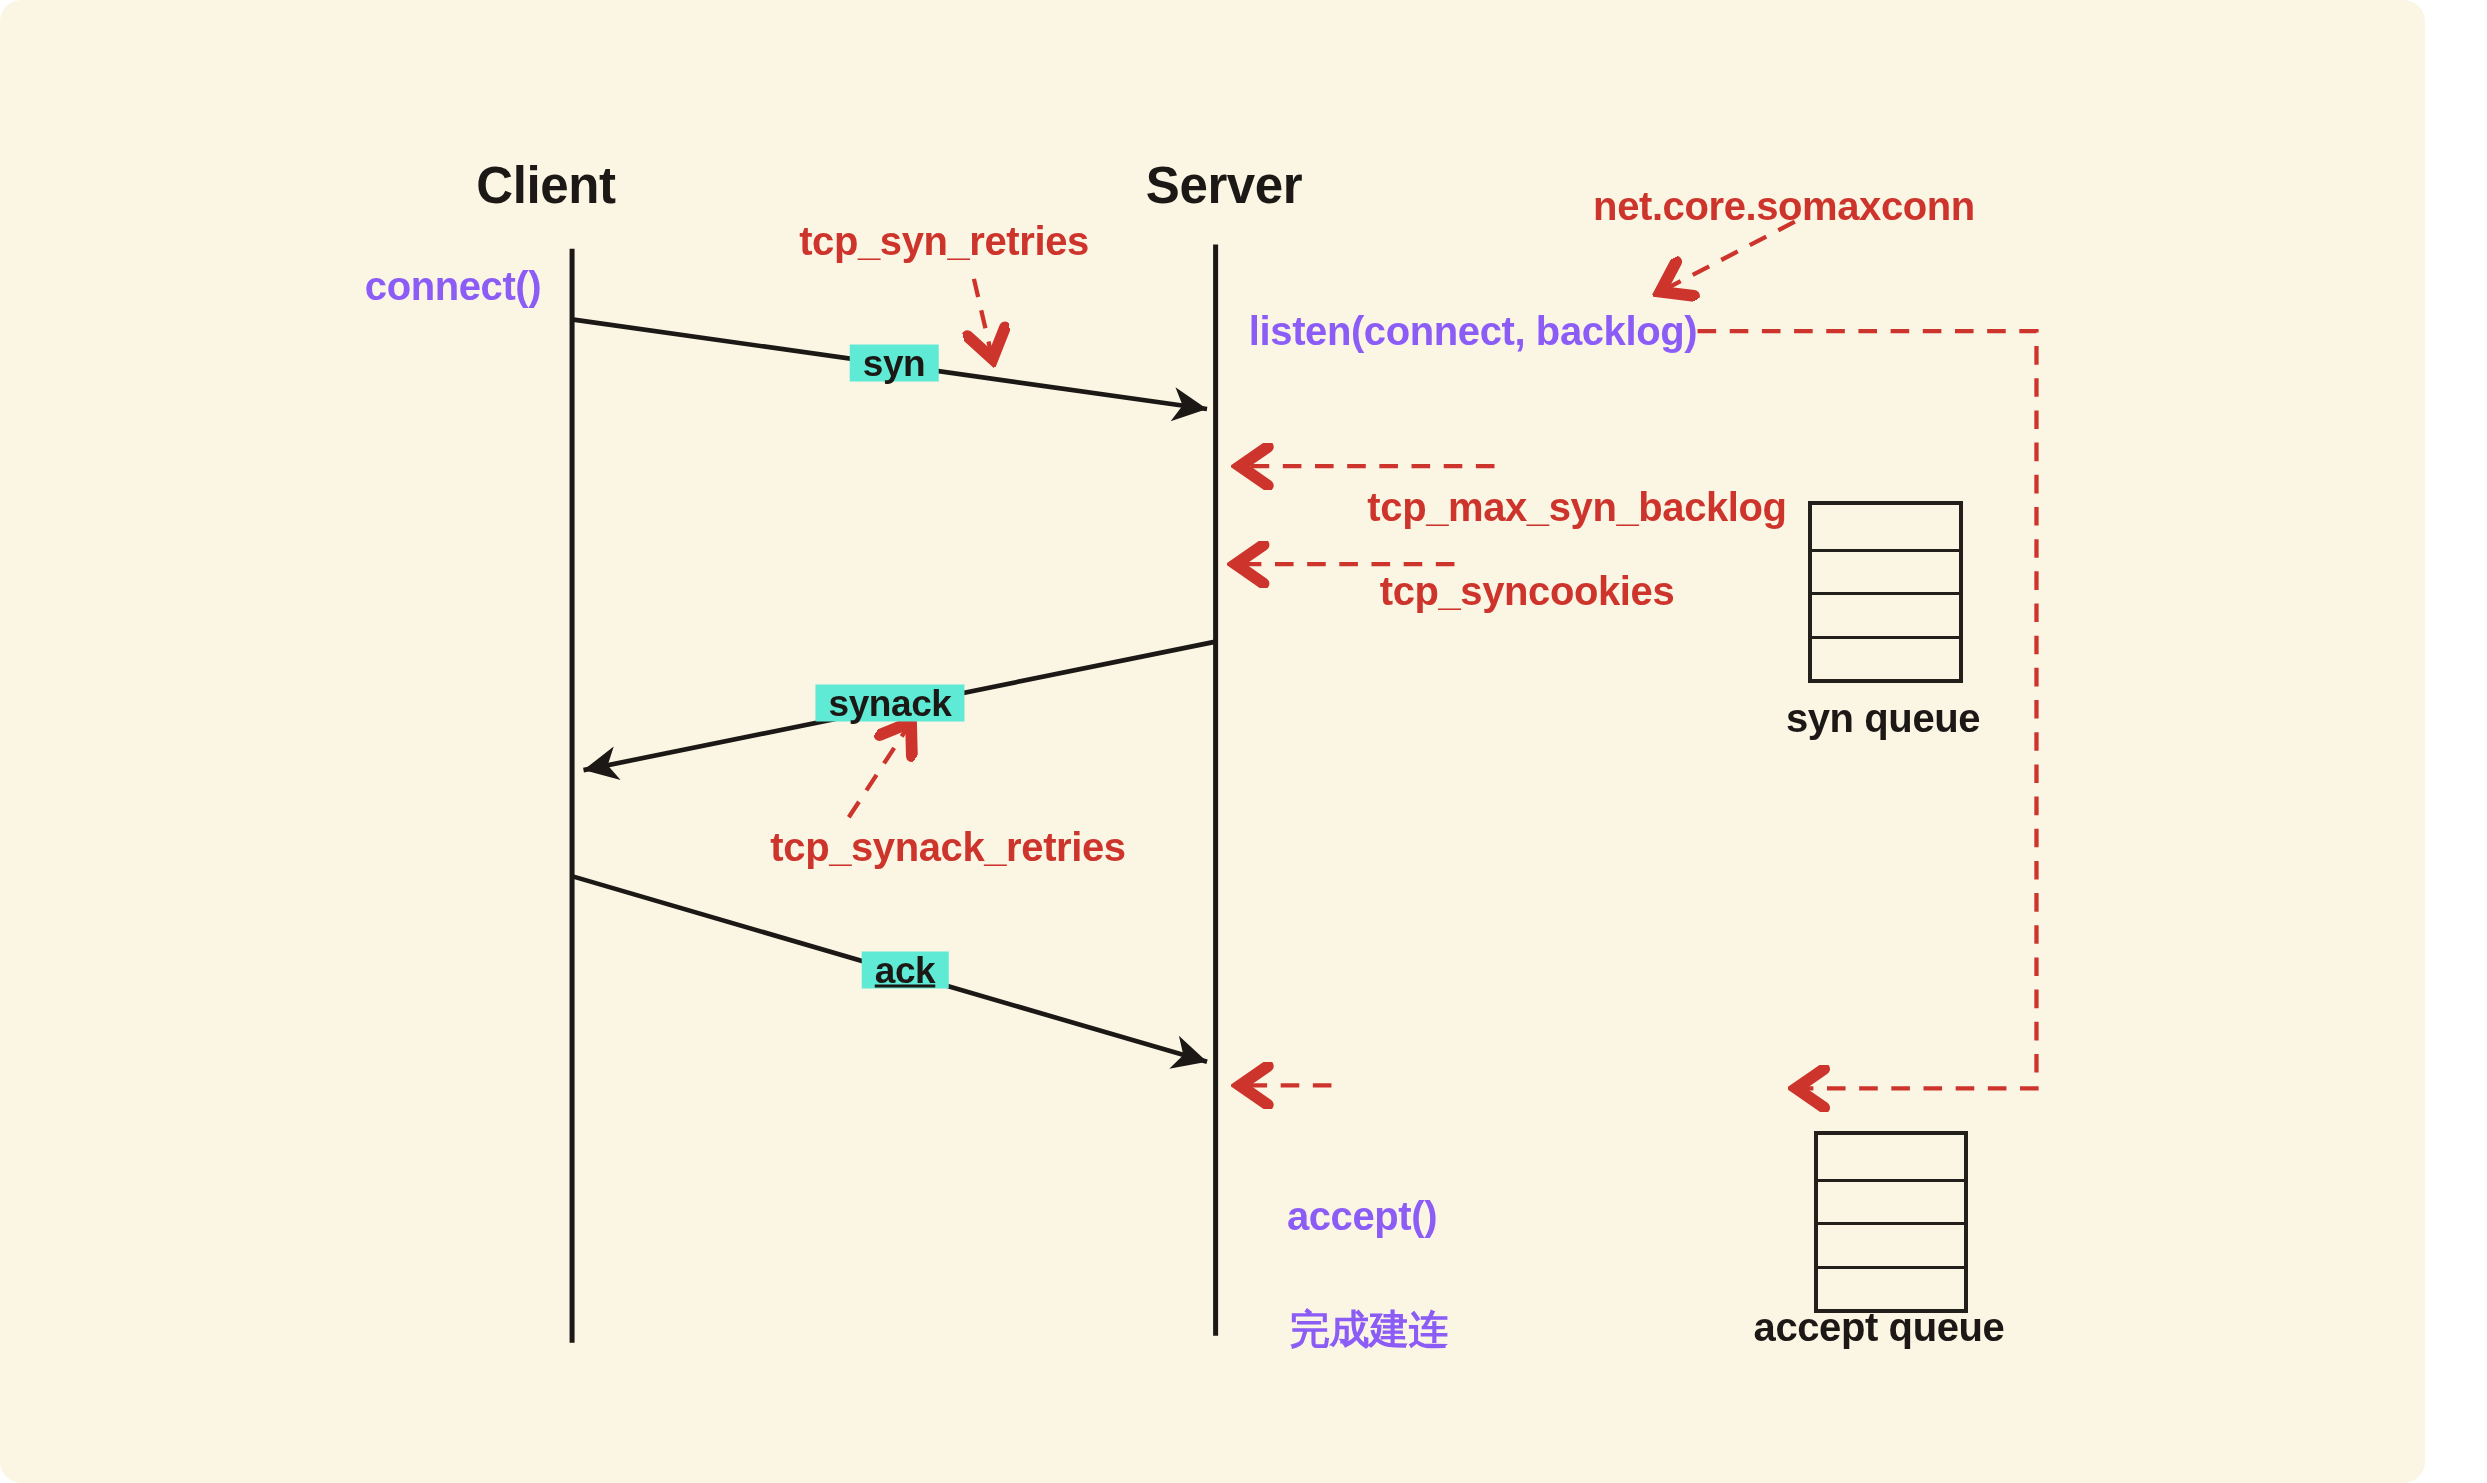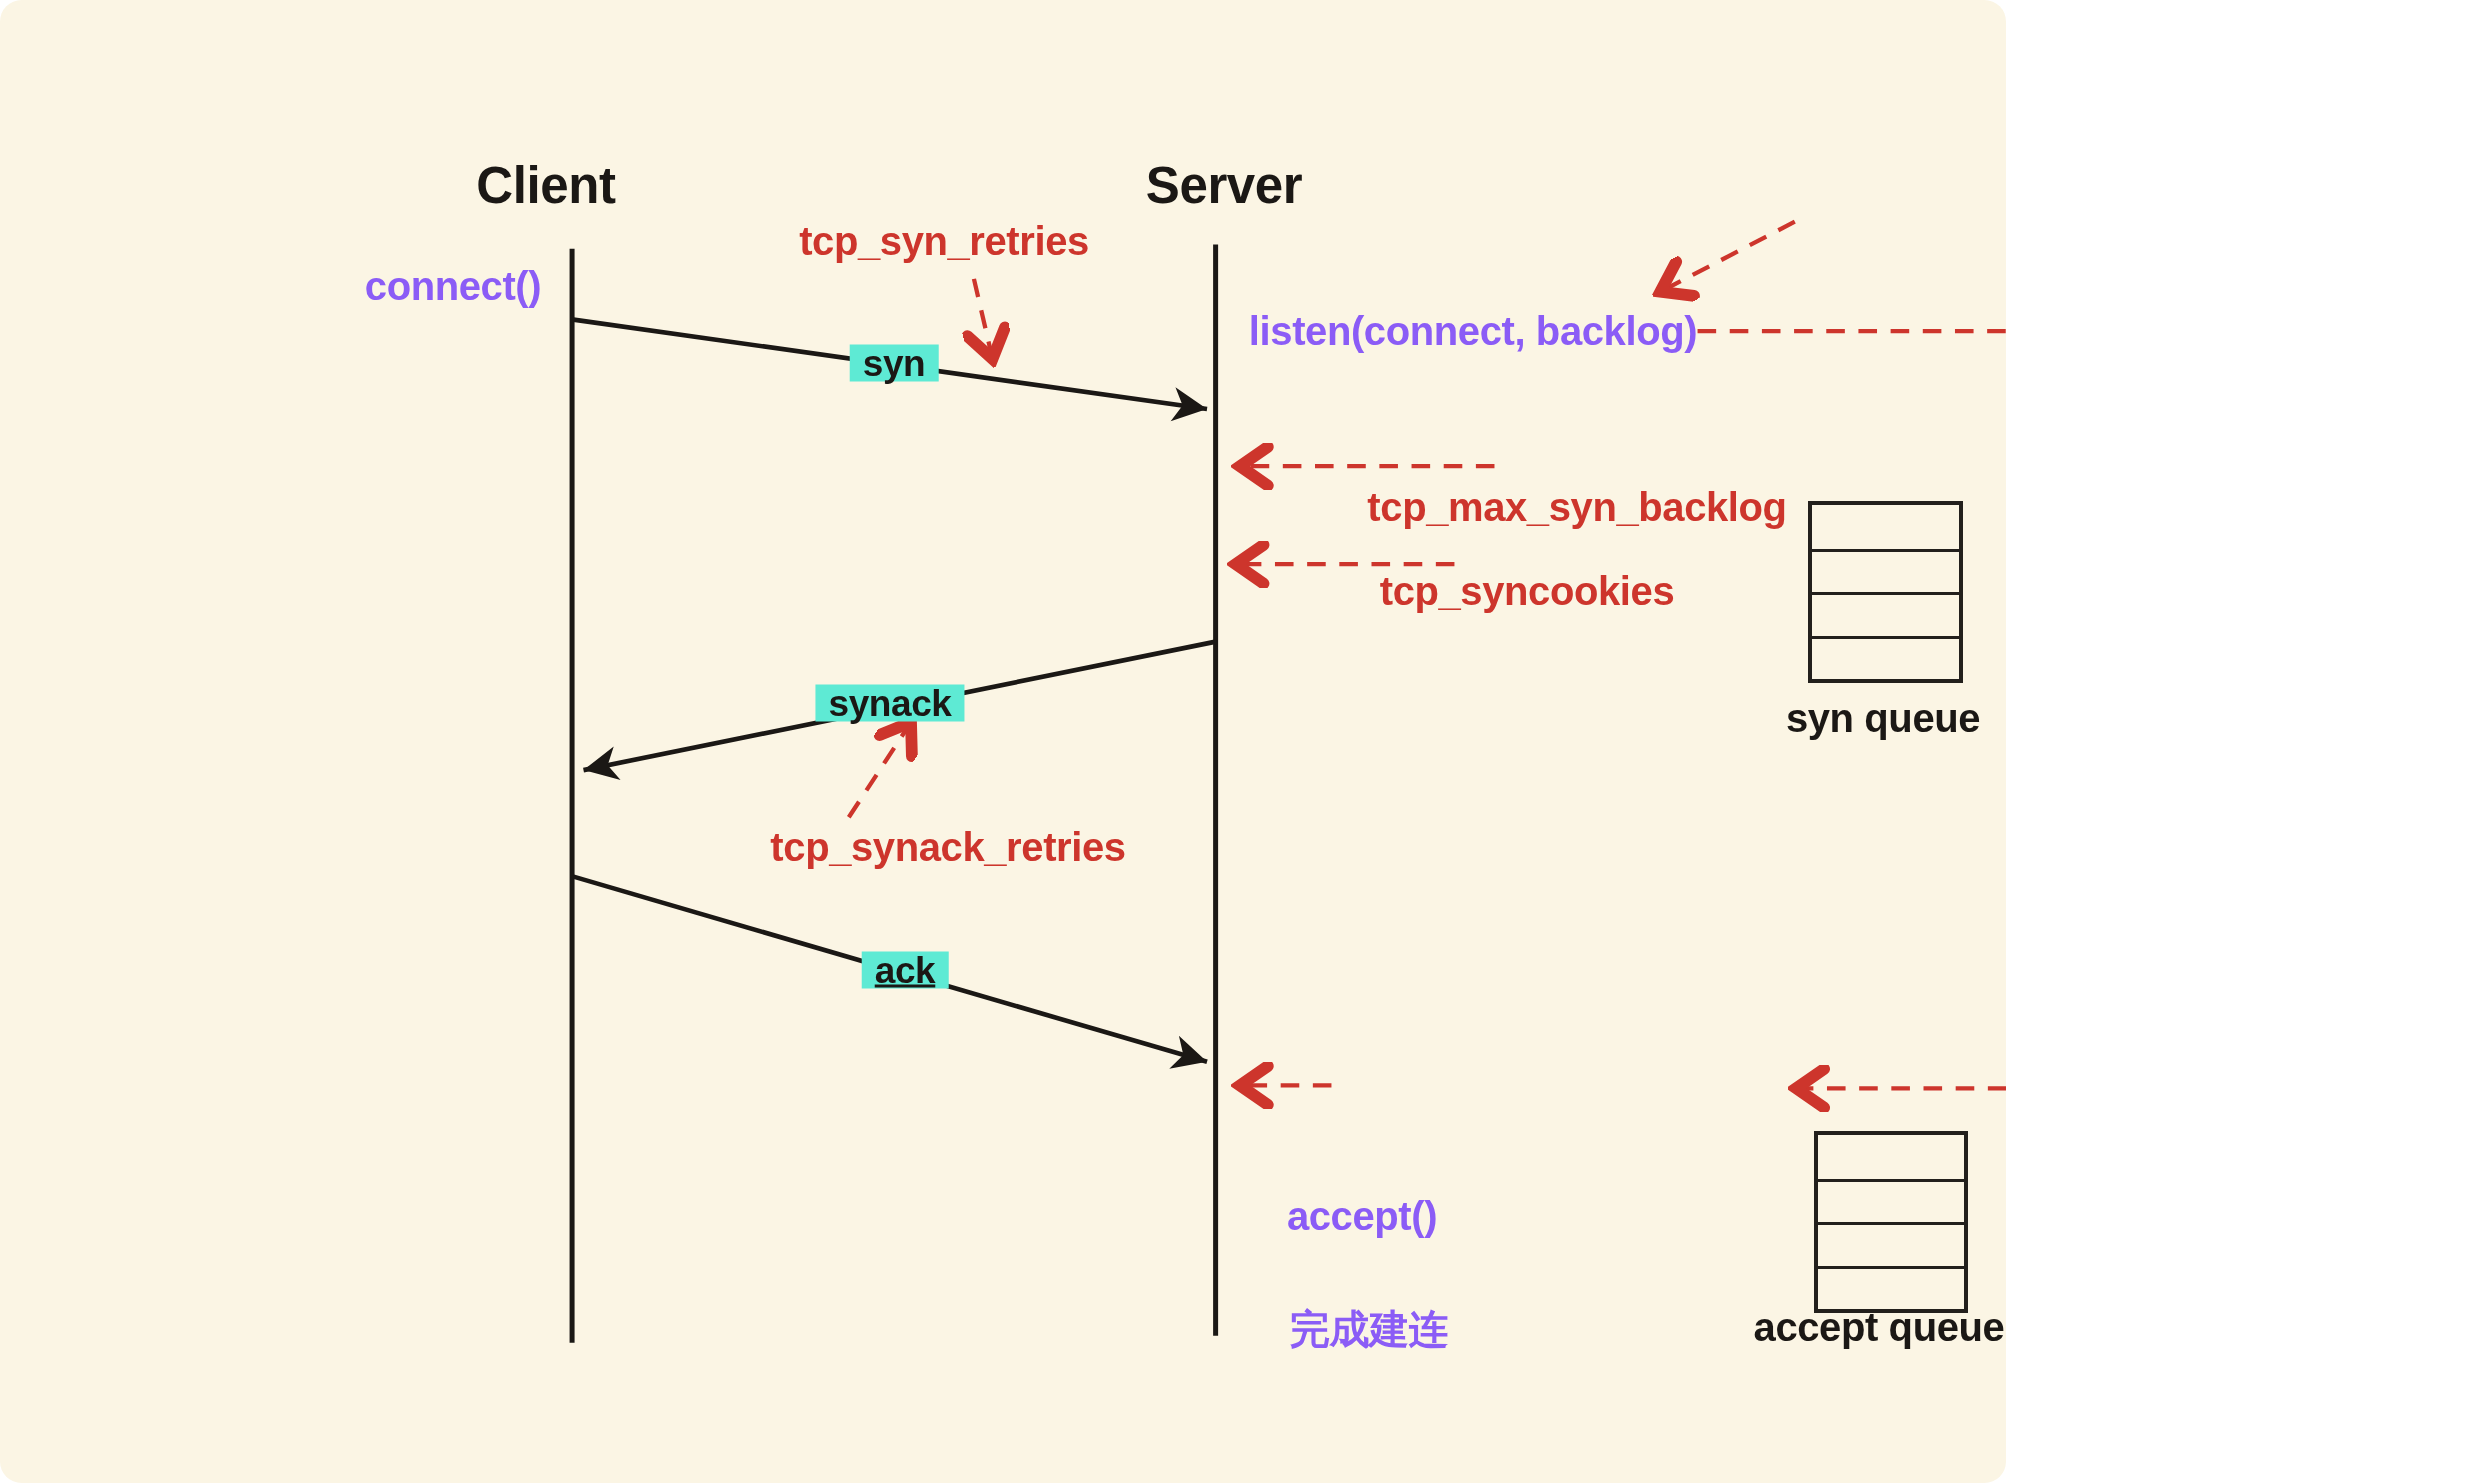--- a/index.html
+++ b/index.html
@@ -1,17 +1,17 @@
 <!DOCTYPE html>
 <html style="font-size:11.4px"><head>
 <meta charset="utf-8">
 <style>
   html,body{margin:0;padding:0;background:#ffffff;}
   .stage{
-    position:relative;width:2006px;height:1483px;background:#ffffff;overflow:hidden;
+    position:relative;width:2425px;height:1483px;background:#ffffff;overflow:hidden;
     font-family:"Liberation Sans","DejaVu Sans",sans-serif;
   }
   .card{position:absolute;inset:0;background:#fbf5e4;border-radius:21.5px;}
   .wires{position:absolute;left:0;top:0;width:2487px;height:1483px;}
   .lbl{
     position:absolute;transform:translate(-50%,-50%);
     font-weight:bold;white-space:nowrap;line-height:1;letter-spacing:-0.4px;
   }
   .ink{color:#1b1815;}
   .red{color:#cd352c;}
@@ -62,20 +62,21 @@
   <div class="lbl blue f56" style="left:453px;top:286px;">connect()</div>
   <div class="lbl blue f56" style="left:1473px;top:331px;">listen(connect, backlog)</div>
   <div class="lbl blue f56" style="left:1362px;top:1216px;">accept()</div>
   <div class="lbl blue f56" style="left:1369px;top:1329px;">完成建连</div>
 
   <div class="lbl ink f52 onwire" style="left:894px;top:363px;">syn</div>
   <div class="lbl ink f52 onwire" style="left:890px;top:703px;">synack</div>
   <div class="lbl ink f52 onwire" style="left:905px;top:970px;text-decoration:underline;">ack</div>
 
   <div class="lbl red f56" style="left:944px;top:241px;">tcp_syn_retries</div>
+  <div class="lbl red f56" style="left:1784px;top:206px;">net.core.somaxconn</div>
   <div class="lbl red f56" style="left:1577px;top:507px;">tcp_max_syn_backlog</div>
   <div class="lbl red f56" style="left:1527px;top:591px;">tcp_syncookies</div>
   <div class="lbl red f56" style="left:948px;top:847px;">tcp_synack_retries</div>
 
   <div class="qbox" style="left:1808px;top:501px;width:147px;height:174px;">
     <div class="qrow r1"></div>
     <div class="qrow r2"></div>
     <div class="qrow r3"></div>
   </div>
   <div class="lbl ink f56" style="left:1883px;top:718px;">syn queue</div>

